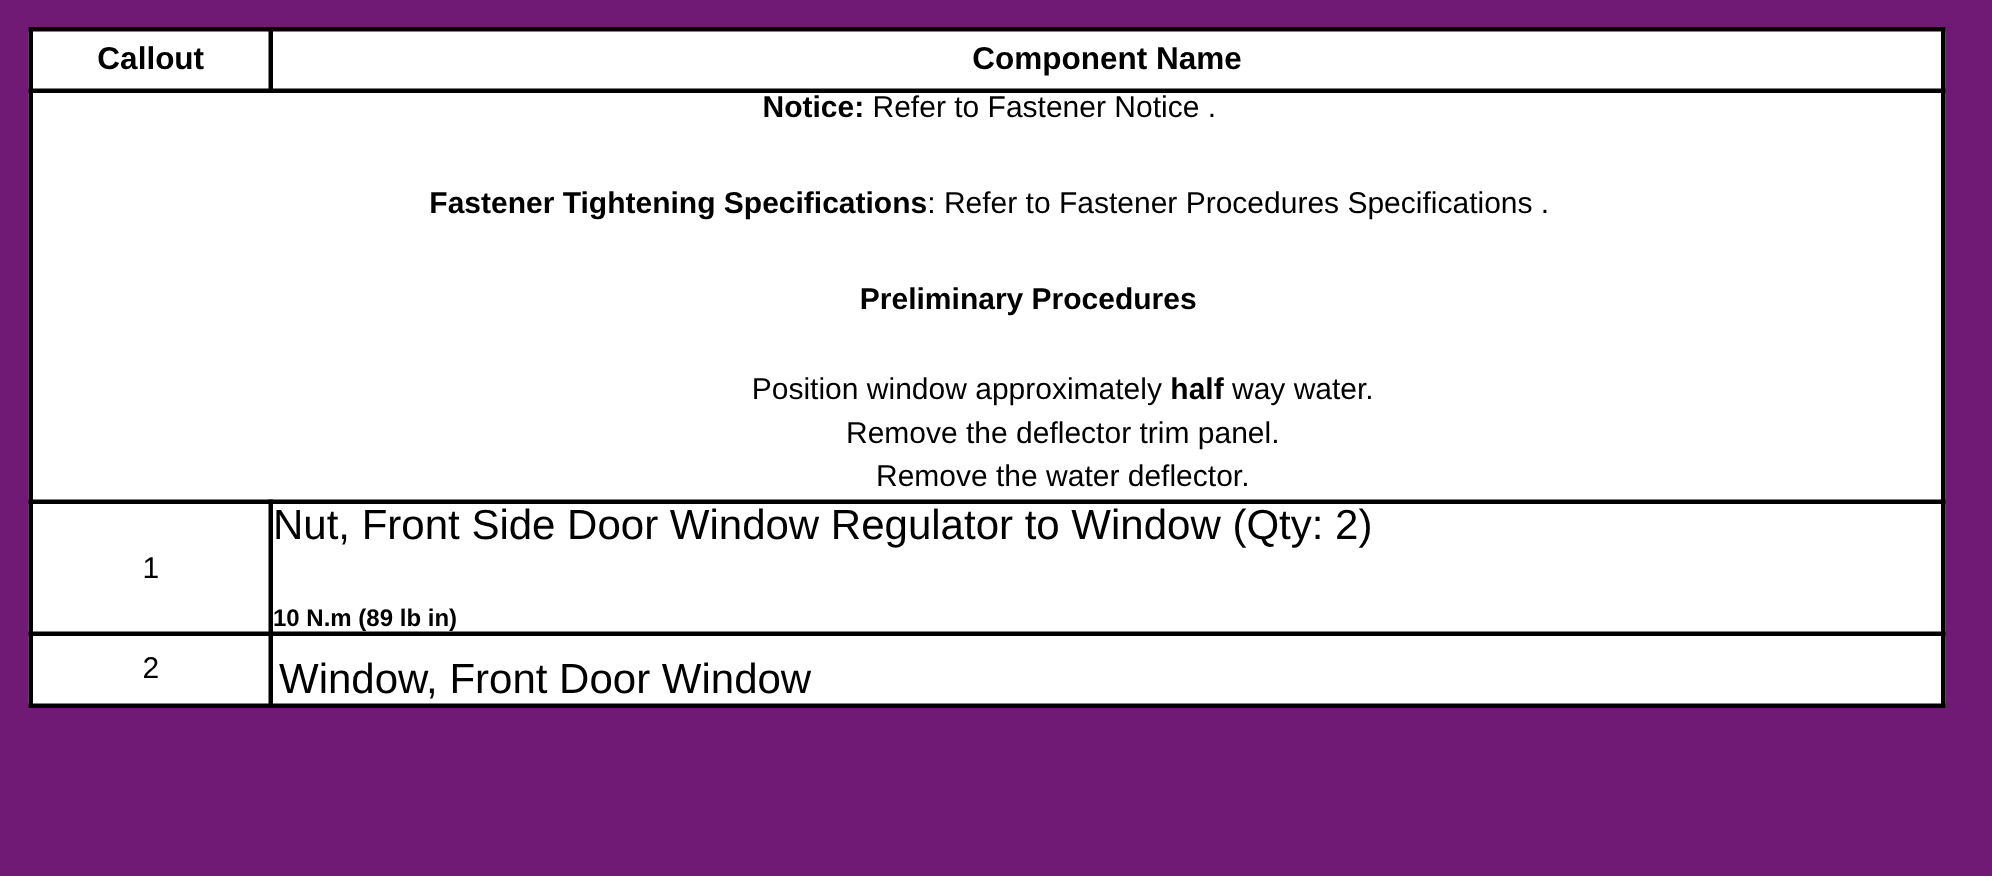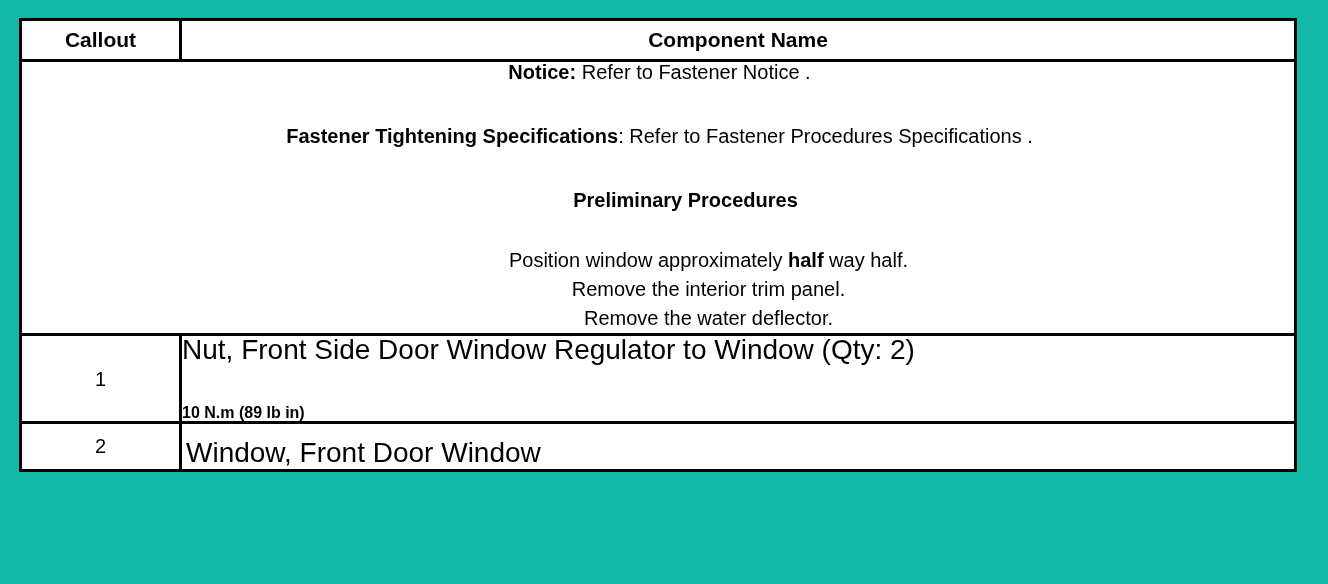--- a/index.html
+++ b/index.html
@@ -12,21 +12,21 @@
     height: 584px;
     font-family: "Liberation Sans", sans-serif;
     color: #000000;
     overflow: hidden;
   }
 
   .page {
     position: relative;
     width: 1328px;
     height: 584px;
-    background: #14b8a6;
+    background: #701a75;
   }
 
   .spec-table {
     position: absolute;
     left: 19px;
     top: 18px;
     width: 1278px;
     border-collapse: collapse;
     table-layout: fixed;
     background: #ffffff;
@@ -150,25 +150,25 @@
 
           <div class="gap-b"></div>
 
           <div class="prelim-heading">Preliminary Procedures</div>
 
           <div class="gap-c"></div>
 
           <div class="proc-list">
 
             <div class="proc-item">
-              <span>Position window approximately </span><span class="emph">half</span><span> way half.</span>
+              <span>Position window approximately </span><span class="emph">half</span><span> way water.</span>
             </div>
 
             <div class="proc-item">
-              <span>Remove the interior trim panel.</span><span class="emph"></span><span></span>
+              <span>Remove the deflector trim panel.</span><span class="emph"></span><span></span>
             </div>
 
             <div class="proc-item">
               <span>Remove the water deflector.</span><span class="emph"></span><span></span>
             </div>
 
           </div>
 
         </td>
       </tr>

